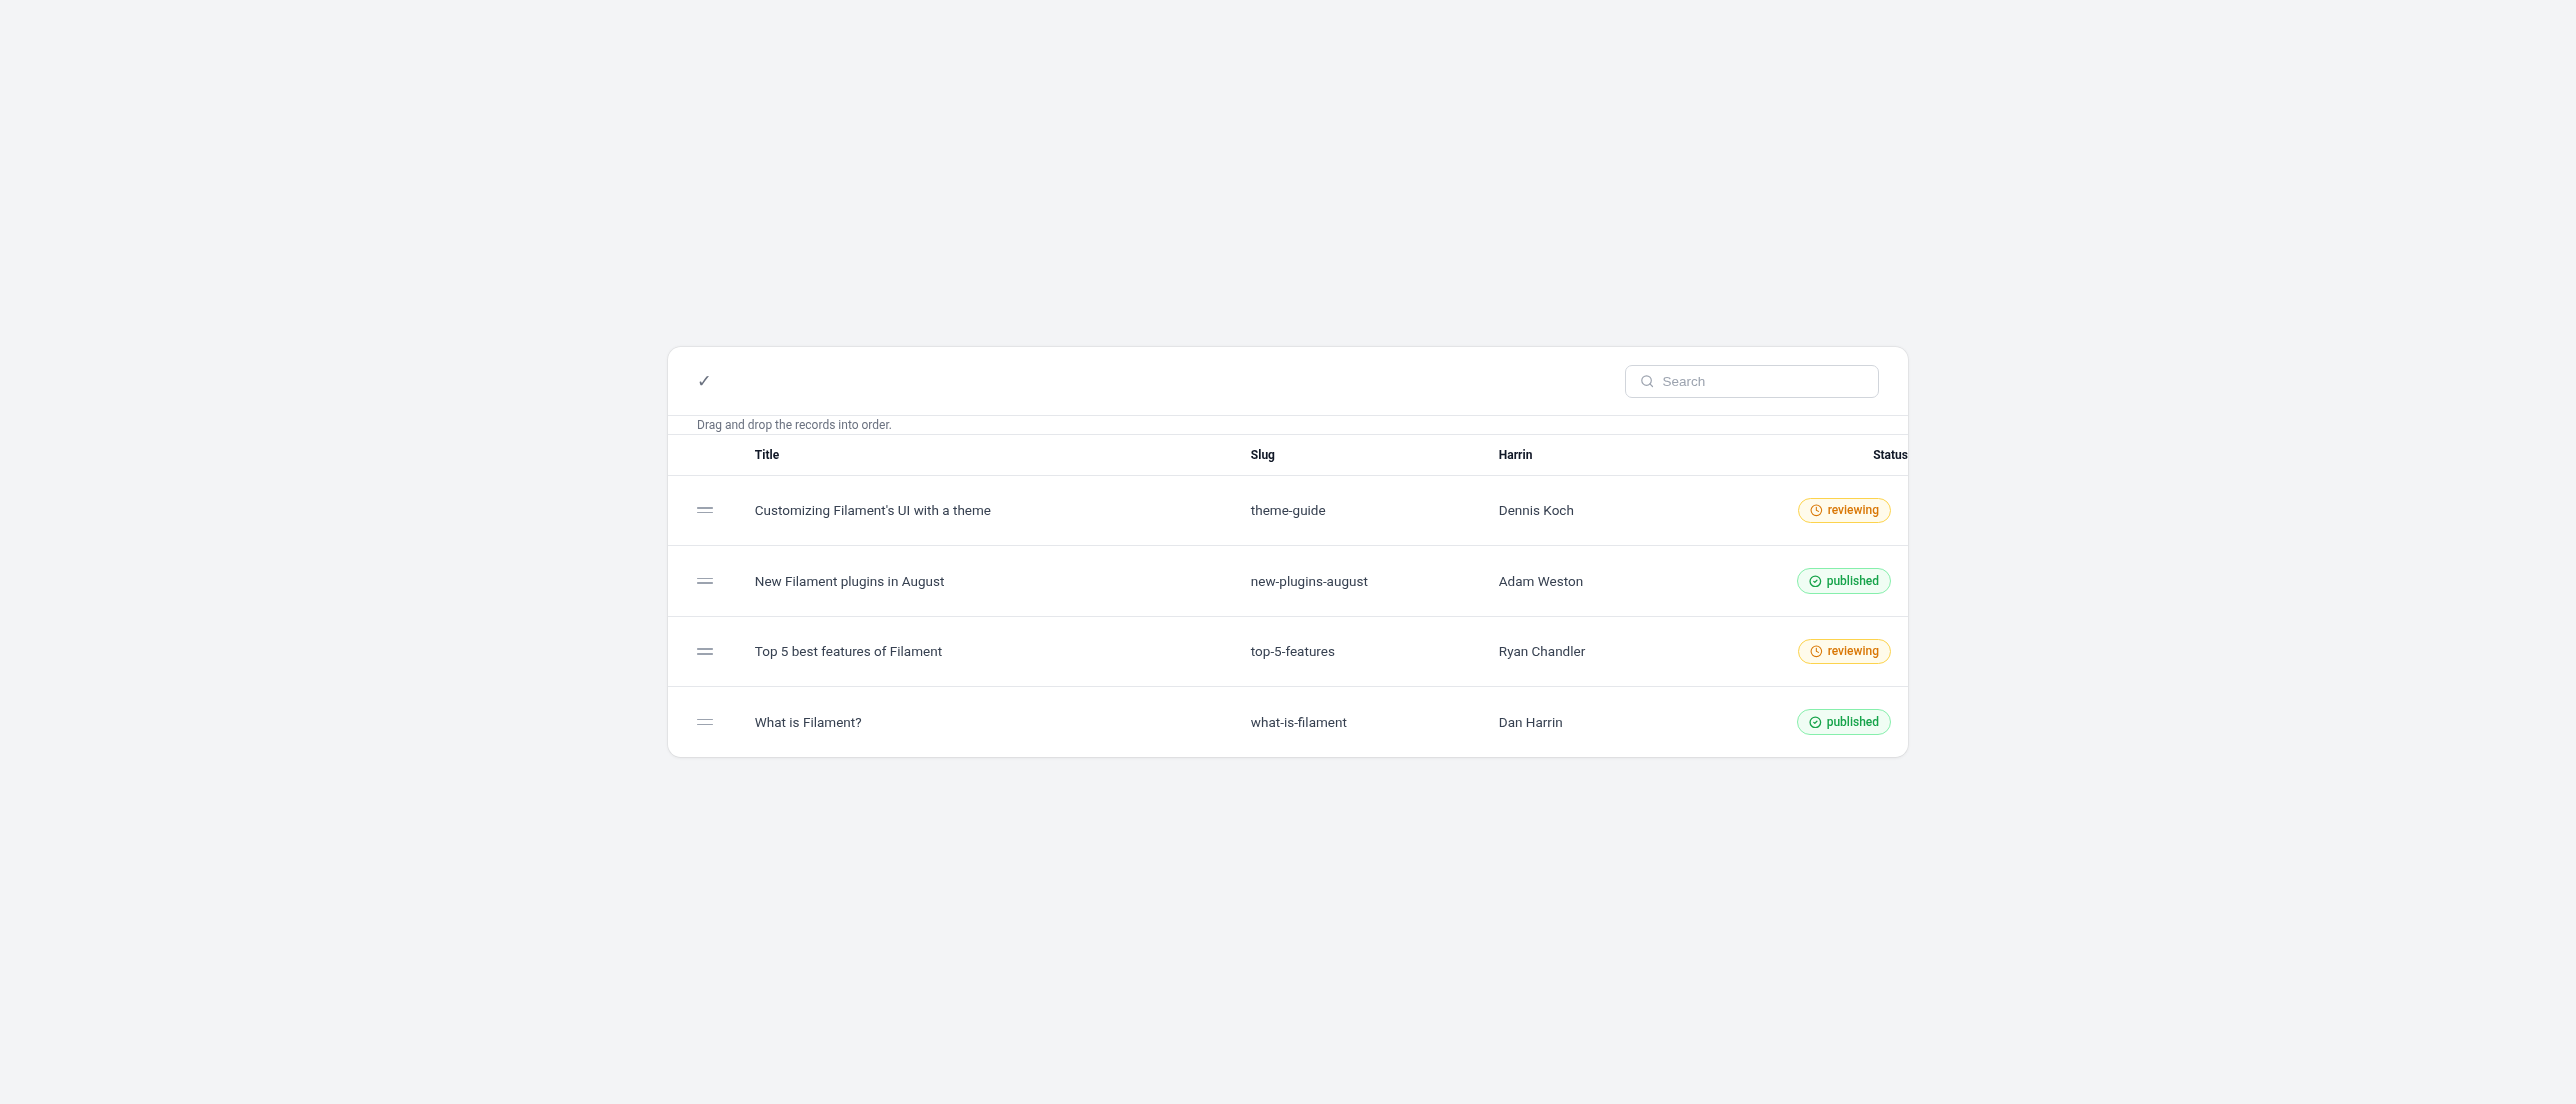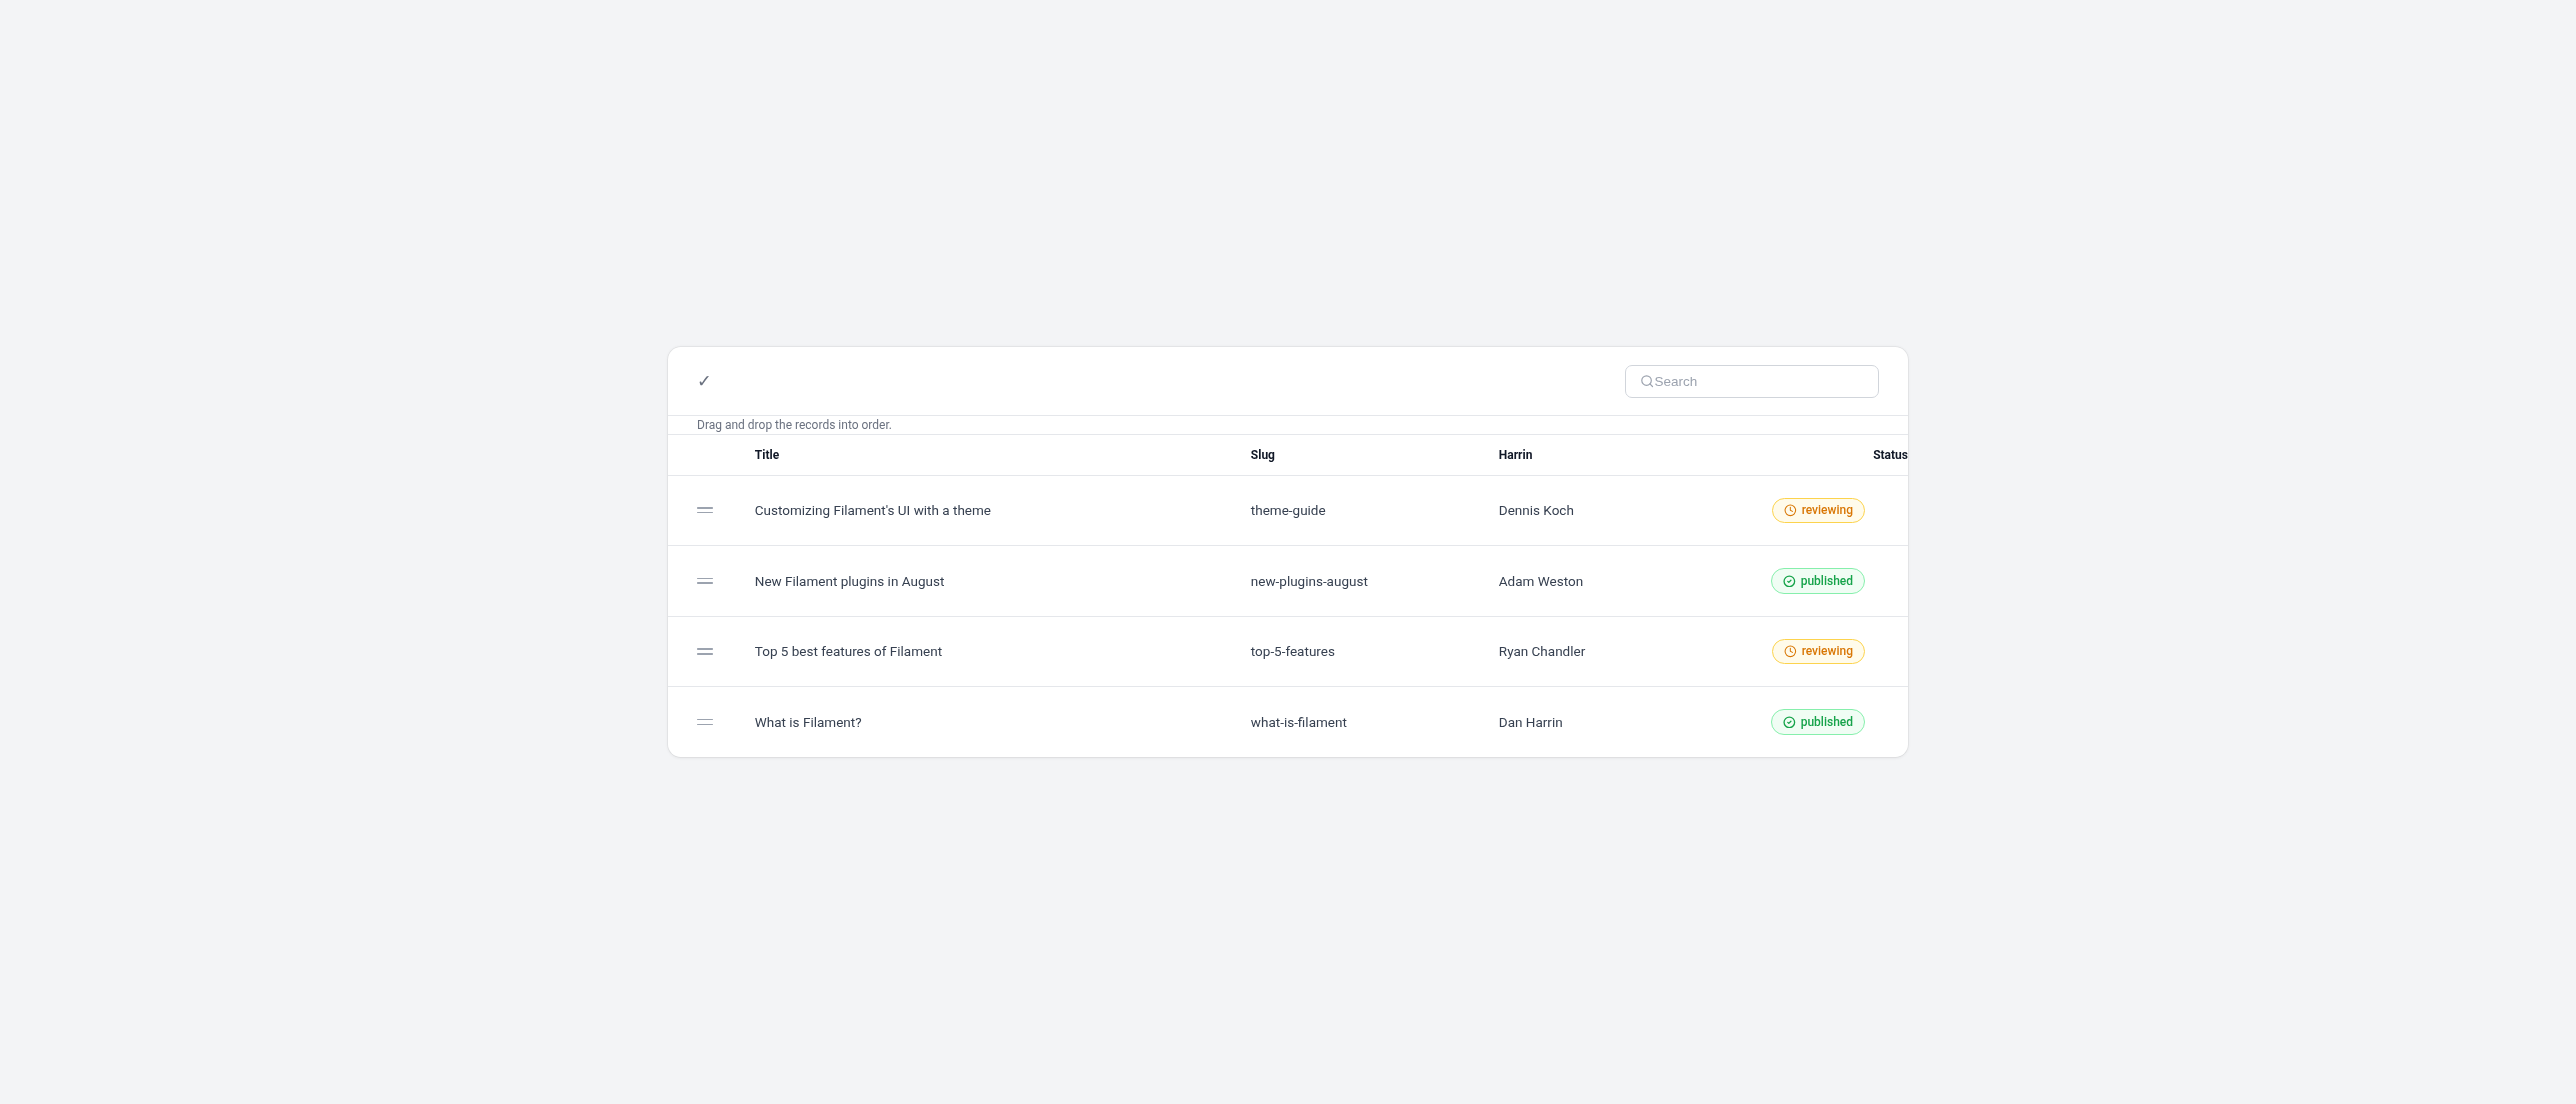--- a/index.html
+++ b/index.html
@@ -42,20 +42,21 @@
       font-weight: 300;
     }
 
     .search-wrapper {
       display: flex;
       align-items: flex-start;
       border: 0.8px solid #d1d5db;
       border-radius: 7px;
       padding: 8px 14.3px;
       width: 254px;
+      gap: 8px;
     }
 
     .search-icon-svg {
       color: #9ca3af;
       flex-shrink: 0;
     }
 
     .search-input {
       border: none;
       outline: none;
@@ -133,21 +134,21 @@
       vertical-align: middle;
     }
 
     .table tbody td:first-child {
       padding-left: 29px;
       width: 64px;
     }
 
     .table tbody td.col-status {
       text-align: right;
-      padding-right: 43px;
+      padding-right: 17px;
     }
 
     .drag-handle {
       display: flex;
       flex-direction: column;
       gap: 3.2px;
       cursor: grab;
       color: #9ca3af;
     }
 

